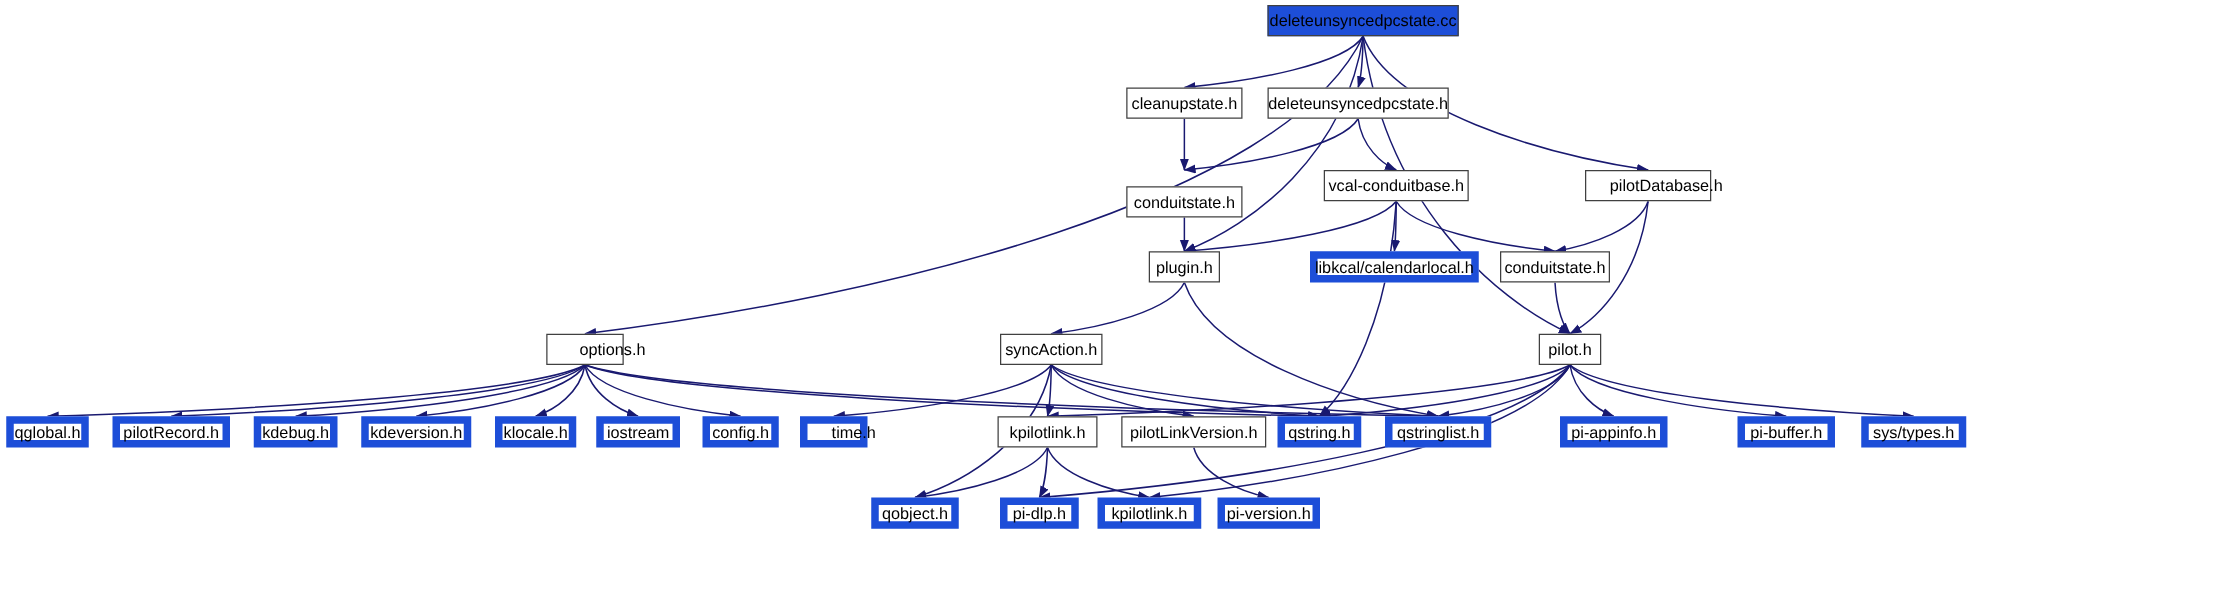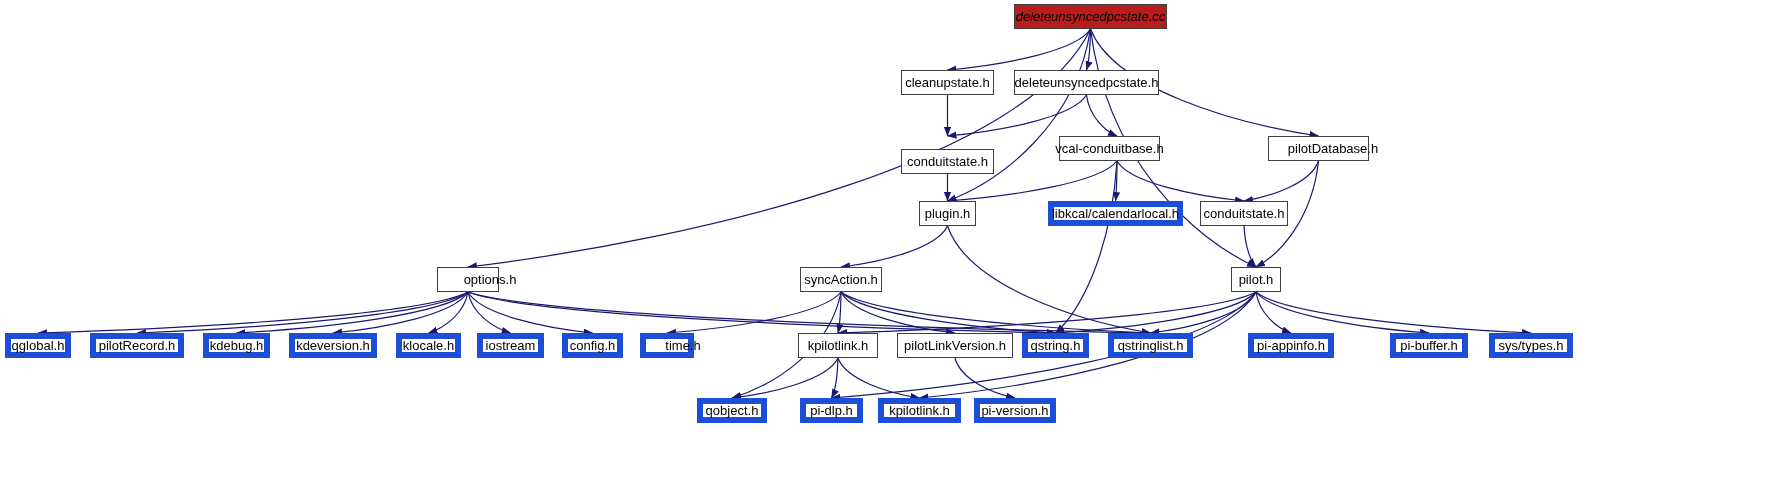--- a/index.html
+++ b/index.html
@@ -13,21 +13,21 @@
     font-size:13px;
     line-height:1;
     white-space:nowrap;
     color:#000000;
     background:#ffffff;
     border:6px solid #1d4ed8;
     height:25px;
     z-index:2;
   }
   .node.solid{border:1px solid #404040;}
-  .node.root{background:#b91c1c;border:1px solid #404040;font-style:italic;}
+  .node.root{background:#1d4ed8;border:1px solid #404040;}
 </style>
 </head>
 <body>
 
 <div id="graph">
   <svg id="edges" xmlns="http://www.w3.org/2000/svg" viewBox="0 0 1781 485">
     <defs>
       <marker id="arrow" markerWidth="9" markerHeight="9" refX="7.5" refY="3" orient="auto" markerUnits="strokeWidth">
         <path d="M0,0 L8,3 L0,6 z" fill="#191970"></path>
       </marker>
@@ -87,21 +87,21 @@
       </div>
       <div class="node solid" style="left: 901px; top: 70px; width: 93px; height: 25px;">
         <span>cleanupstate.h</span>
       </div>
       <div class="node solid" style="left: 1014px; top: 70px; width: 145px; height: 25px;">
         <span>deleteunsyncedpcstate.h</span>
       </div>
       <div class="node solid" style="left: 901px; top: 149px; width: 93px; height: 25px;">
         <span>conduitstate.h</span>
       </div>
-      <div class="node solid" style="left: 1059px; top: 136px; width: 101px; height: 25px;">
+      <div class="node solid" style="left: 1059px; top: 136px; width: 116px; height: 25px;">
         <span>vcal-conduitbase.h</span>
       </div>
       <div class="node solid" style="left: 1268px; top: 136px; width: 101px; height: 25px; padding-left: 29px;">
         <span>pilotDatabase.h</span>
       </div>
       <div class="node solid" style="left: 919px; top: 201px; width: 57px; height: 25px;">
         <span>plugin.h</span>
       </div>
       <div class="node " style="left: 1048px; top: 201px; width: 135px; height: 25px;">
         <span>libkcal/calendarlocal.h</span>

